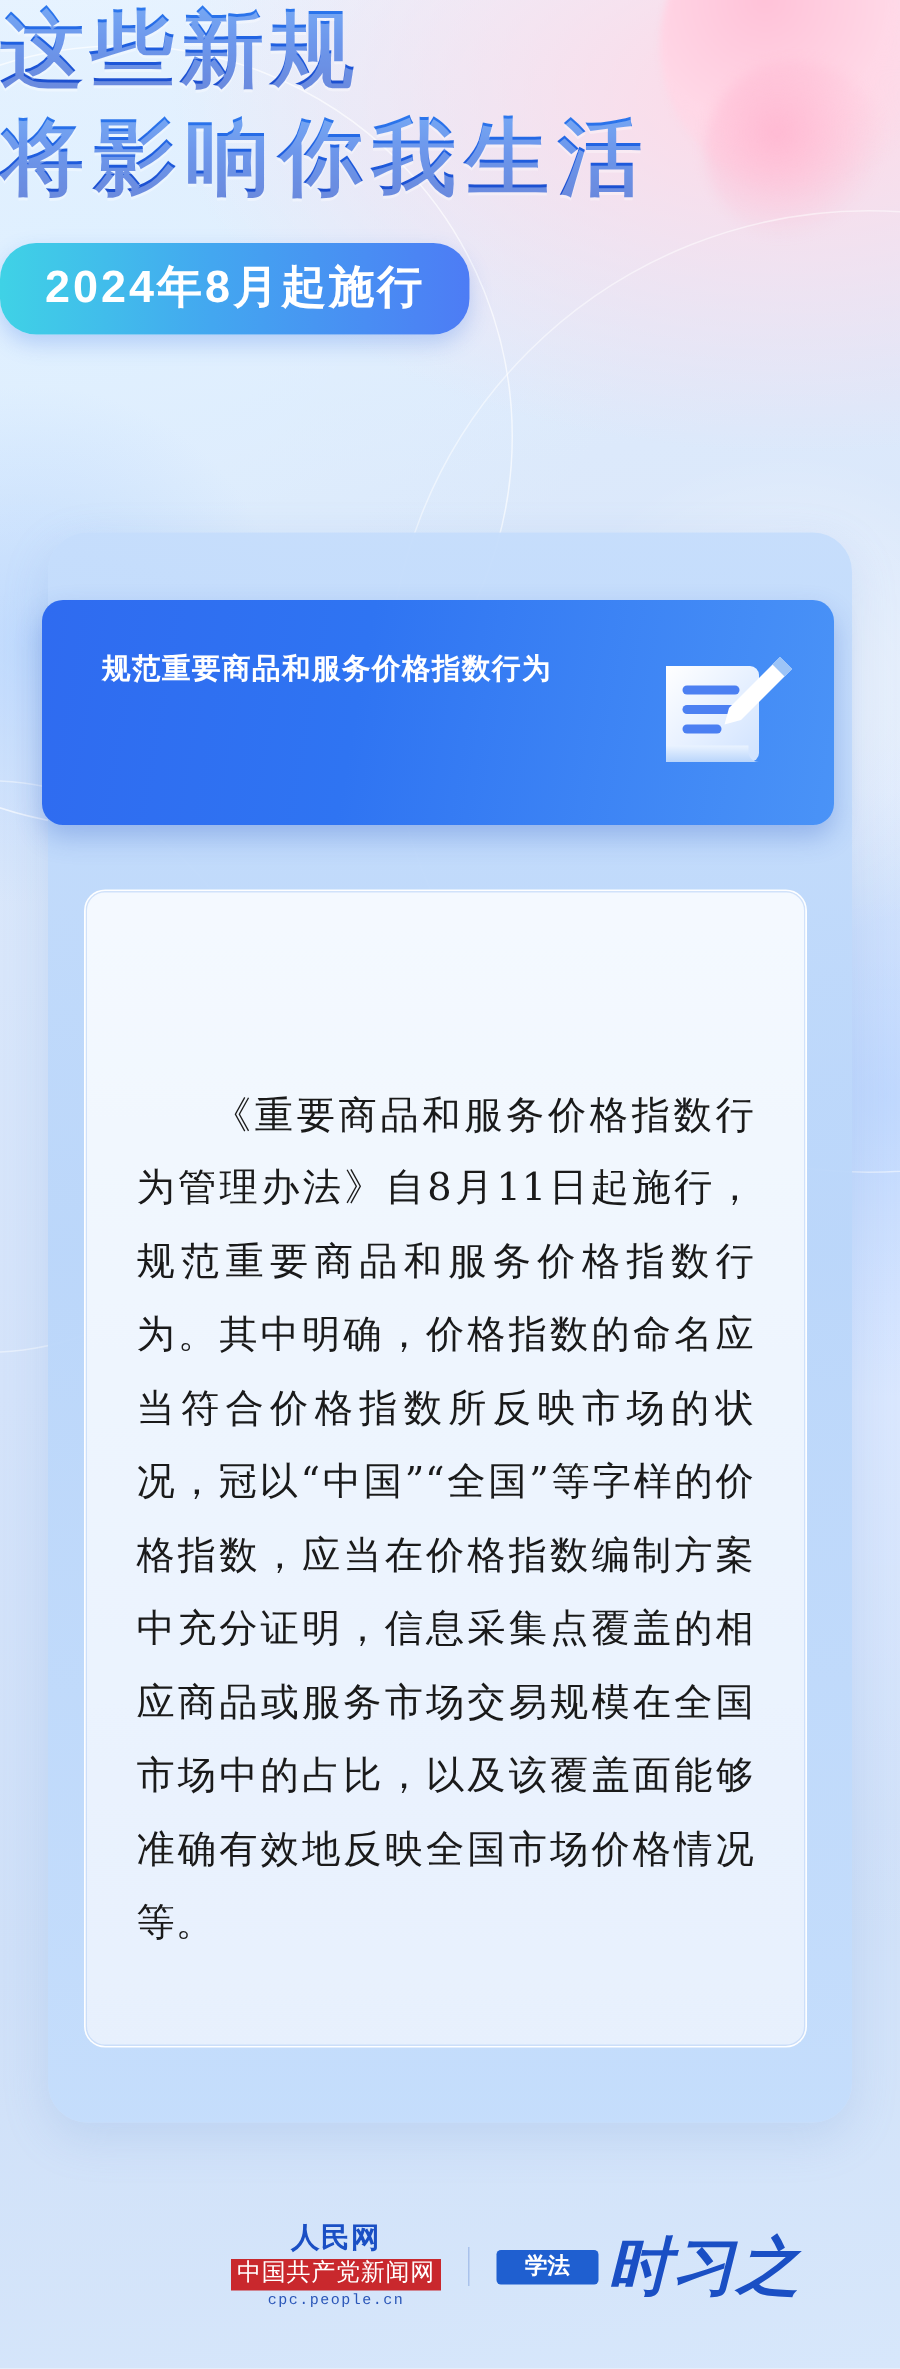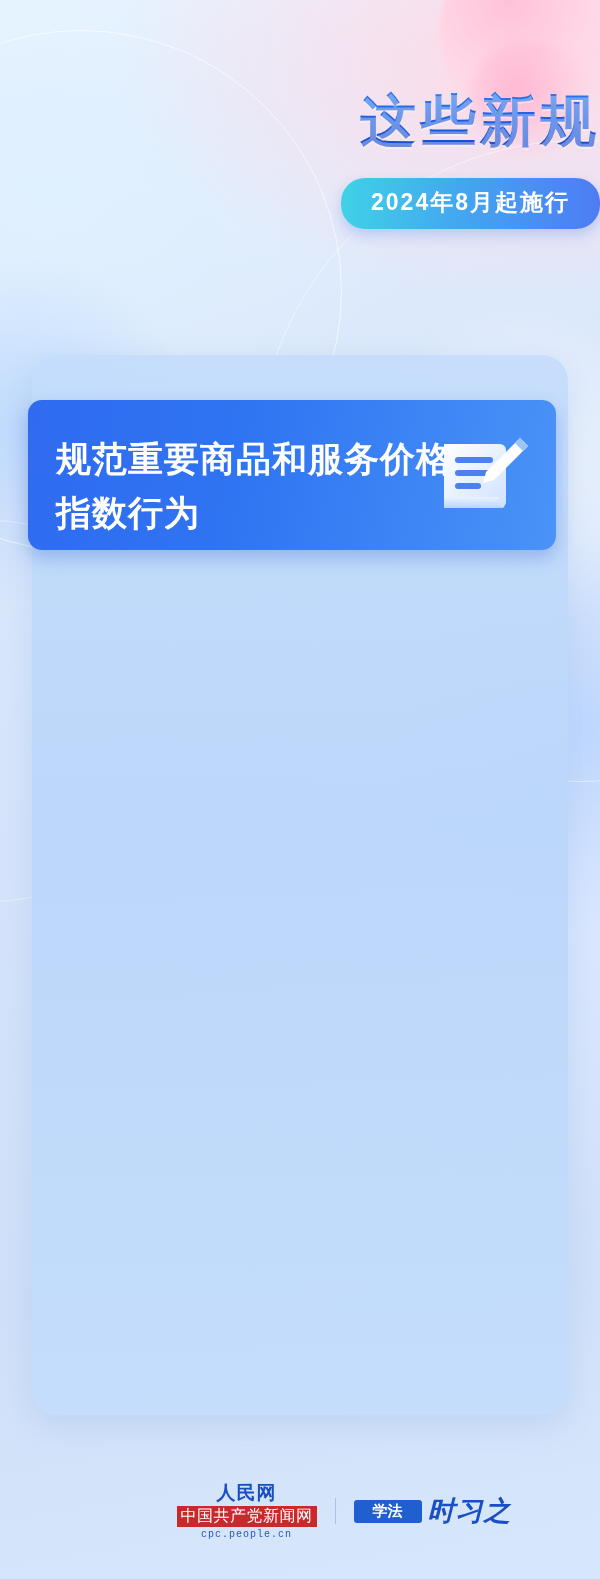--- a/index.html
+++ b/index.html
@@ -66,24 +66,22 @@
     border: 1.5px solid rgba(255,255,255,.65);
     pointer-events: none;
   }
   .arc1 { width: 520px; height: 520px; top: 30px; left: -180px; }
   .arc2 { width: 640px; height: 640px; top: 140px; right: -300px; border-color: rgba(255,255,255,.5); }
   .arc3 { width: 380px; height: 380px; top: 520px; left: -200px; border-color: rgba(255,255,255,.45); }
 
   
   .header {
     position: relative;
-    padding-top: 60px;
-    text-align: right;
+    text-align: left;
     z-index: 3;
-    margin-top: 28px;
   }
   .title-line1, .title-line2 {
     font-family: "Liberation Sans", "DejaVu Sans", sans-serif;
     font-weight: 700;
     letter-spacing: 4px;
     line-height: 1.18;
     background: linear-gradient(180deg, #2f7df0 0%, #1f5fe0 45%, #1a47c8 100%);
     -webkit-background-clip: text;
     background-clip: text;
     color: transparent;
@@ -92,21 +90,21 @@
   .title-line1 { font-size: 56px; }
   .title-line2 { font-size: 56px; margin-top: 6px; letter-spacing: 6px; }
 
   .subtitle-pill {
     display: inline-block;
     margin-top: 24px;
     padding: 9px 30px 11px;
     border-radius: 24px;
     background: linear-gradient(90deg, #3fd2e6 0%, #43a7f0 45%, #4d7cf5 100%);
     color: #ffffff;
-    font-size: 23px;
+    font-size: 30px;
     font-weight: 700;
     letter-spacing: 2px;
     box-shadow: 0 6px 14px rgba(60,120,230,.28);
   }
 
   
   .card-shell {
     position: absolute;
     top: 355px;
     left: 32px;
@@ -125,24 +123,24 @@
     width: 528px;
     height: 150px;
     border-radius: 14px;
     background: linear-gradient(100deg, #2f6bf0 0%, #2f74f2 40%, #4a93f7 100%);
     box-shadow: 0 8px 18px rgba(40,90,200,.30);
     overflow: hidden;
   }
   .banner-title {
     position: absolute;
     top: 32px;
-    left: 28px;
+    left: 40px;
     width: 400px;
     color: #ffffff;
-    font-size: 35px;
+    font-size: 19px;
     font-weight: 700;
     line-height: 1.55;
     letter-spacing: 1px;
   }
   .banner-icon {
     position: absolute;
     right: 24px;
     top: 24px;
     width: 104px;
     height: 104px;
@@ -229,21 +227,21 @@
     font-size: 15px;
     font-weight: 700;
     padding: 3px 19px;
     border-radius: 3px;
     line-height: 1.1;
     letter-spacing: 0;
   }
   .xuefa-word {
     color: #1a4fc4;
     font-family: Liberation Mono, monospace;
-    font-size: 27px;
+    font-size: 42px;
     font-weight: 700;
     font-style: italic;
     letter-spacing: 1px;
   }
 </style>
 </head>
 <body>
 
 <div class="poster">
 
@@ -251,20 +249,21 @@
   <div class="blob blob-pink2"></div>
   <div class="blob blob-blue1"></div>
   <div class="blob blob-blue2"></div>
   <div class="blob blob-white"></div>
   <div class="arc arc1"></div>
   <div class="arc arc2"></div>
   <div class="arc arc3"></div>
 
   <div class="header">
     <div class="title-line1">这些新规</div>
+    <div class="title-line2">将影响你我生活</div>
     <div class="subtitle-pill">2024年8月起施行</div>
   </div>
 
   <div class="card-shell">
 
     <div class="banner">
       <div class="banner-title">规范重要商品和服务价格指数行为</div>
       <div class="banner-icon">
         <svg viewBox="0 0 104 104" width="104" height="104" aria-hidden="true">
           <defs>
@@ -281,20 +280,23 @@
           <path d="M16 84 h62 c-4 0 -7 -3 -7 -7 v-4 h-55 z" fill="url(#pg2)"></path>
           <rect x="27" y="33" width="38" height="6" rx="3" fill="#2f6bf0" opacity="0.85"></rect>
           <rect x="27" y="46" width="38" height="6" rx="3" fill="#2f6bf0" opacity="0.85"></rect>
           <rect x="27" y="59" width="26" height="6" rx="3" fill="#2f6bf0" opacity="0.85"></rect>
           <path d="M92 14 l8 8 -34 34 -11 3 3 -11 z" fill="#ffffff"></path>
           <path d="M92 14 l8 8 -5 5 -8 -8 z" fill="#9cc4f7"></path>
         </svg>
       </div>
     </div>
 
+    <div class="content-box">
+      <p class="content-text">《重要商品和服务价格指数行为管理办法》自8月11日起施行，规范重要商品和服务价格指数行为。其中明确，价格指数的命名应当符合价格指数所反映市场的状况，冠以“中国”“全国”等字样的价格指数，应当在价格指数编制方案中充分证明，信息采集点覆盖的相应商品或服务市场交易规模在全国市场中的占比，以及该覆盖面能够准确有效地反映全国市场价格情况等。</p>
+    </div>
 
   </div>
 
   <div class="footer">
     <div class="logo-people">
       <span class="logo-people-main">人民网</span>
       <span class="logo-people-sub">中国共产党新闻网</span>
       <span class="logo-people-url">cpc.people.cn</span>
     </div>
     <div class="divider-dot"></div>

